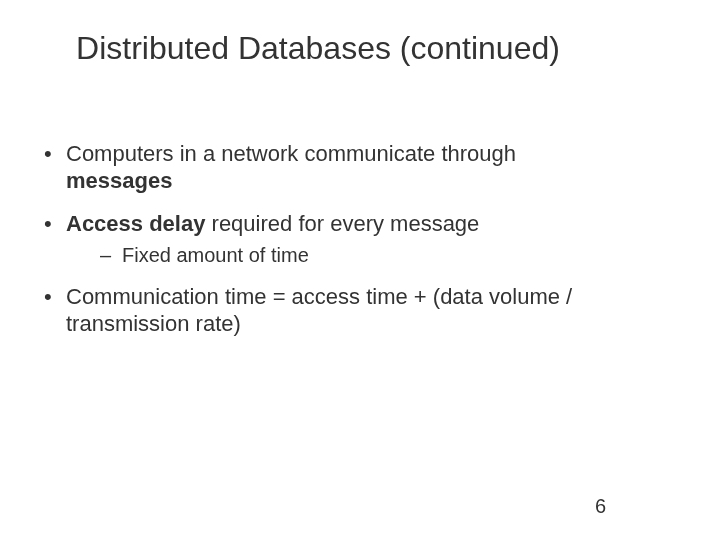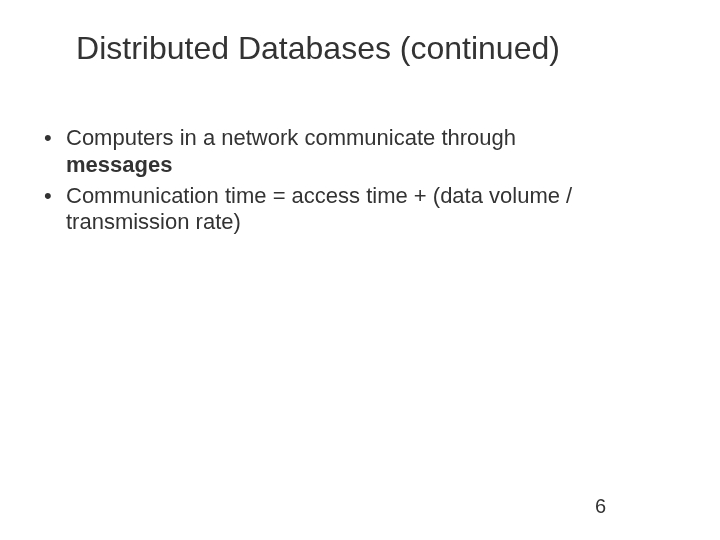--- a/index.html
+++ b/index.html
@@ -39,20 +39,21 @@
     margin: 0;
     padding: 0;
   }
   ul.top > li {
     position: relative;
     padding-left: 28px;
     font-size: 22px;
     line-height: 1.22;
     margin-bottom: 4px;
     color: #333;
+    margin-top: 16px;
   }
   ul.top > li::before {
     content: "•";
     position: absolute;
     left: 6px;
     top: 0;
     font-size: 22px;
     color: #333;
   }
   ul.sub {
@@ -89,19 +90,27 @@
 
 <div class="slide">
   <div class="title">Distributed Databases (continued)</div>
 
   <div class="content">
     <ul class="top">
       <li>
         <span>Computers in a network communicate through </span><span class="b">messages</span>
       </li>
       <li>
+        <span class="b">Access delay</span><span> required for every message</span>
+        <ul class="sub">
+          <li>
+            <span>Fixed amount of time</span>
+          </li>
+        </ul>
+      </li>
+      <li>
         <span>Communication time = access time + (data volume / transmission rate)</span>
       </li>
     </ul>
   </div>
 
   <div class="pagenum">6</div>
 </div>
 
 </body></html>

